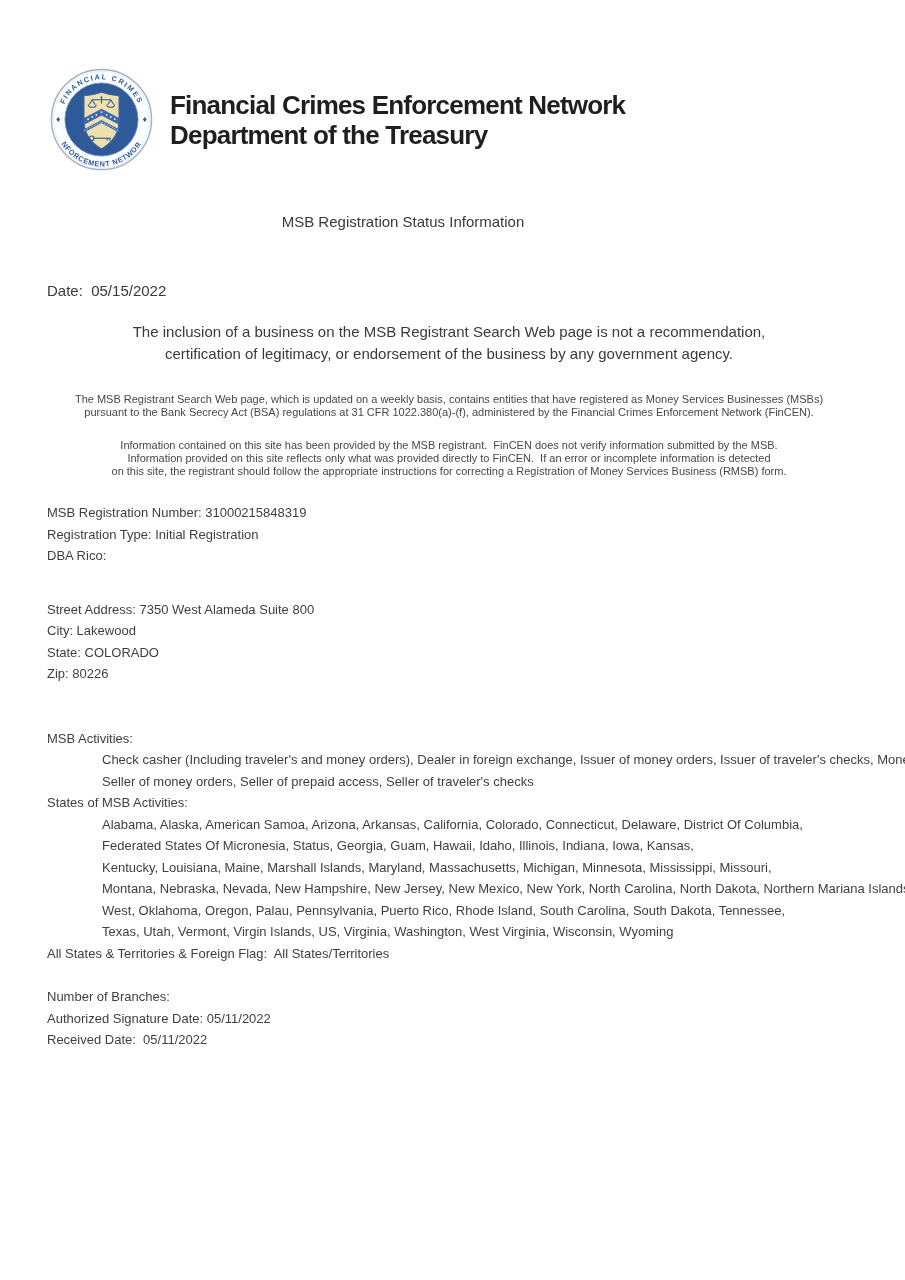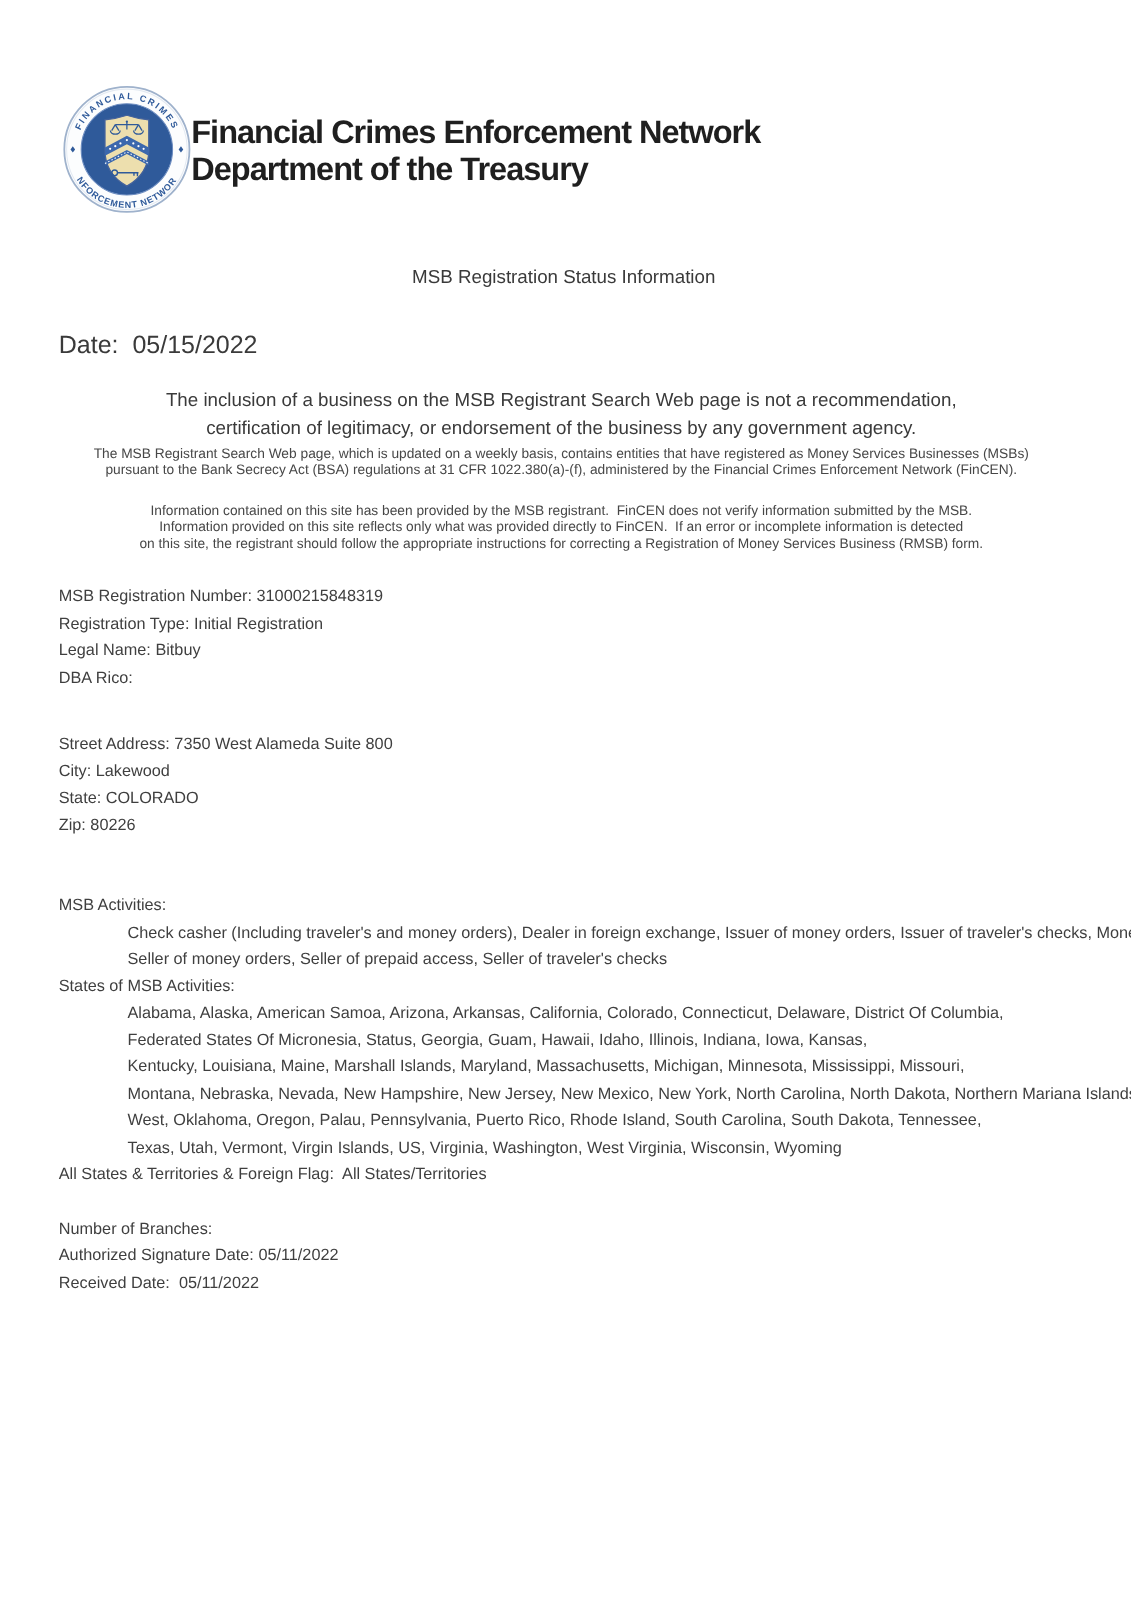--- a/index.html
+++ b/index.html
@@ -9,38 +9,38 @@
     overflow: hidden;
     font-family: "Liberation Sans", sans-serif;
     color: #3f3f3f;
   }
   .doc { position: relative; width: 905px; height: 1280px; }
 
   
   .header { display: flex; align-items: center; margin: 68px 0 0 50px; }
   .seal { width: 103px; height: 103px; flex: 0 0 auto; }
   .org {
+    margin-left: 17px;
     font-weight: bold;
     font-size: 26px;
     line-height: 30px;
     letter-spacing: -0.8px;
     color: #1f1f1f;
   }
 
   
   .title {
     width: 806px;
     margin-top: 42px;
     text-align: center;
     font-size: 15px;
     color: #3a3a3a;
     white-space: pre;
-    margin-left: 48px;
   }
-  .date-row { margin: 35px 0 0 47px; font-size: 20px; white-space: pre; color: #3a3a3a; }
+  .date-row { margin: 52px 0 0 47px; font-size: 15px; white-space: pre; color: #3a3a3a; }
 
   
   .notice {
     width: 898px;
     margin-top: 22px;
     text-align: center;
     font-size: 15px;
     line-height: 22px;
     color: #3a3a3a;
   }
@@ -48,21 +48,21 @@
 
   
   .fp {
     width: 898px;
     text-align: center;
     font-size: 11px;
     line-height: 13px;
     color: #474747;
   }
   .fp div { white-space: pre; }
-  .fp1 { margin-top: 3px; }
+  .fp1 { margin-top: 28px; }
   .fp2 { margin-top: 20px; }
 
   
   .block { margin-left: 47px; font-size: 13px; line-height: 21.5px; color: #3f3f3f; }
   .block .row { white-space: pre; }
   .reg  { margin-top: 24px; }
   .addr { margin-top: 32px; }
   .act  { margin-top: 43px; width: 858px; }
   .bottom { margin-top: 22px; }
   .indent { padding-left: 55px; }
@@ -151,21 +151,20 @@
 
   <div class="fp fp2">
     <div>Information contained on this site has been provided by the MSB registrant.  FinCEN does not verify information submitted by the MSB.</div>
     <div>Information provided on this site reflects only what was provided directly to FinCEN.  If an error or incomplete information is detected</div>
     <div>on this site, the registrant should follow the appropriate instructions for correcting a Registration of Money Services Business (RMSB) form.</div>
   </div>
 
   <div class="block reg">
     <div class="row">MSB Registration Number: 31000215848319</div>
     <div class="row">Registration Type: Initial Registration</div>
-    <div class="row">Legal Name: Bitbuy</div>
     <div class="row">DBA Rico:</div>
   </div>
 
   <div class="block addr">
     <div class="row">Street Address: 7350 West Alameda Suite 800</div>
     <div class="row">City: Lakewood</div>
     <div class="row">State: COLORADO</div>
     <div class="row">Zip: 80226</div>
   </div>
 

